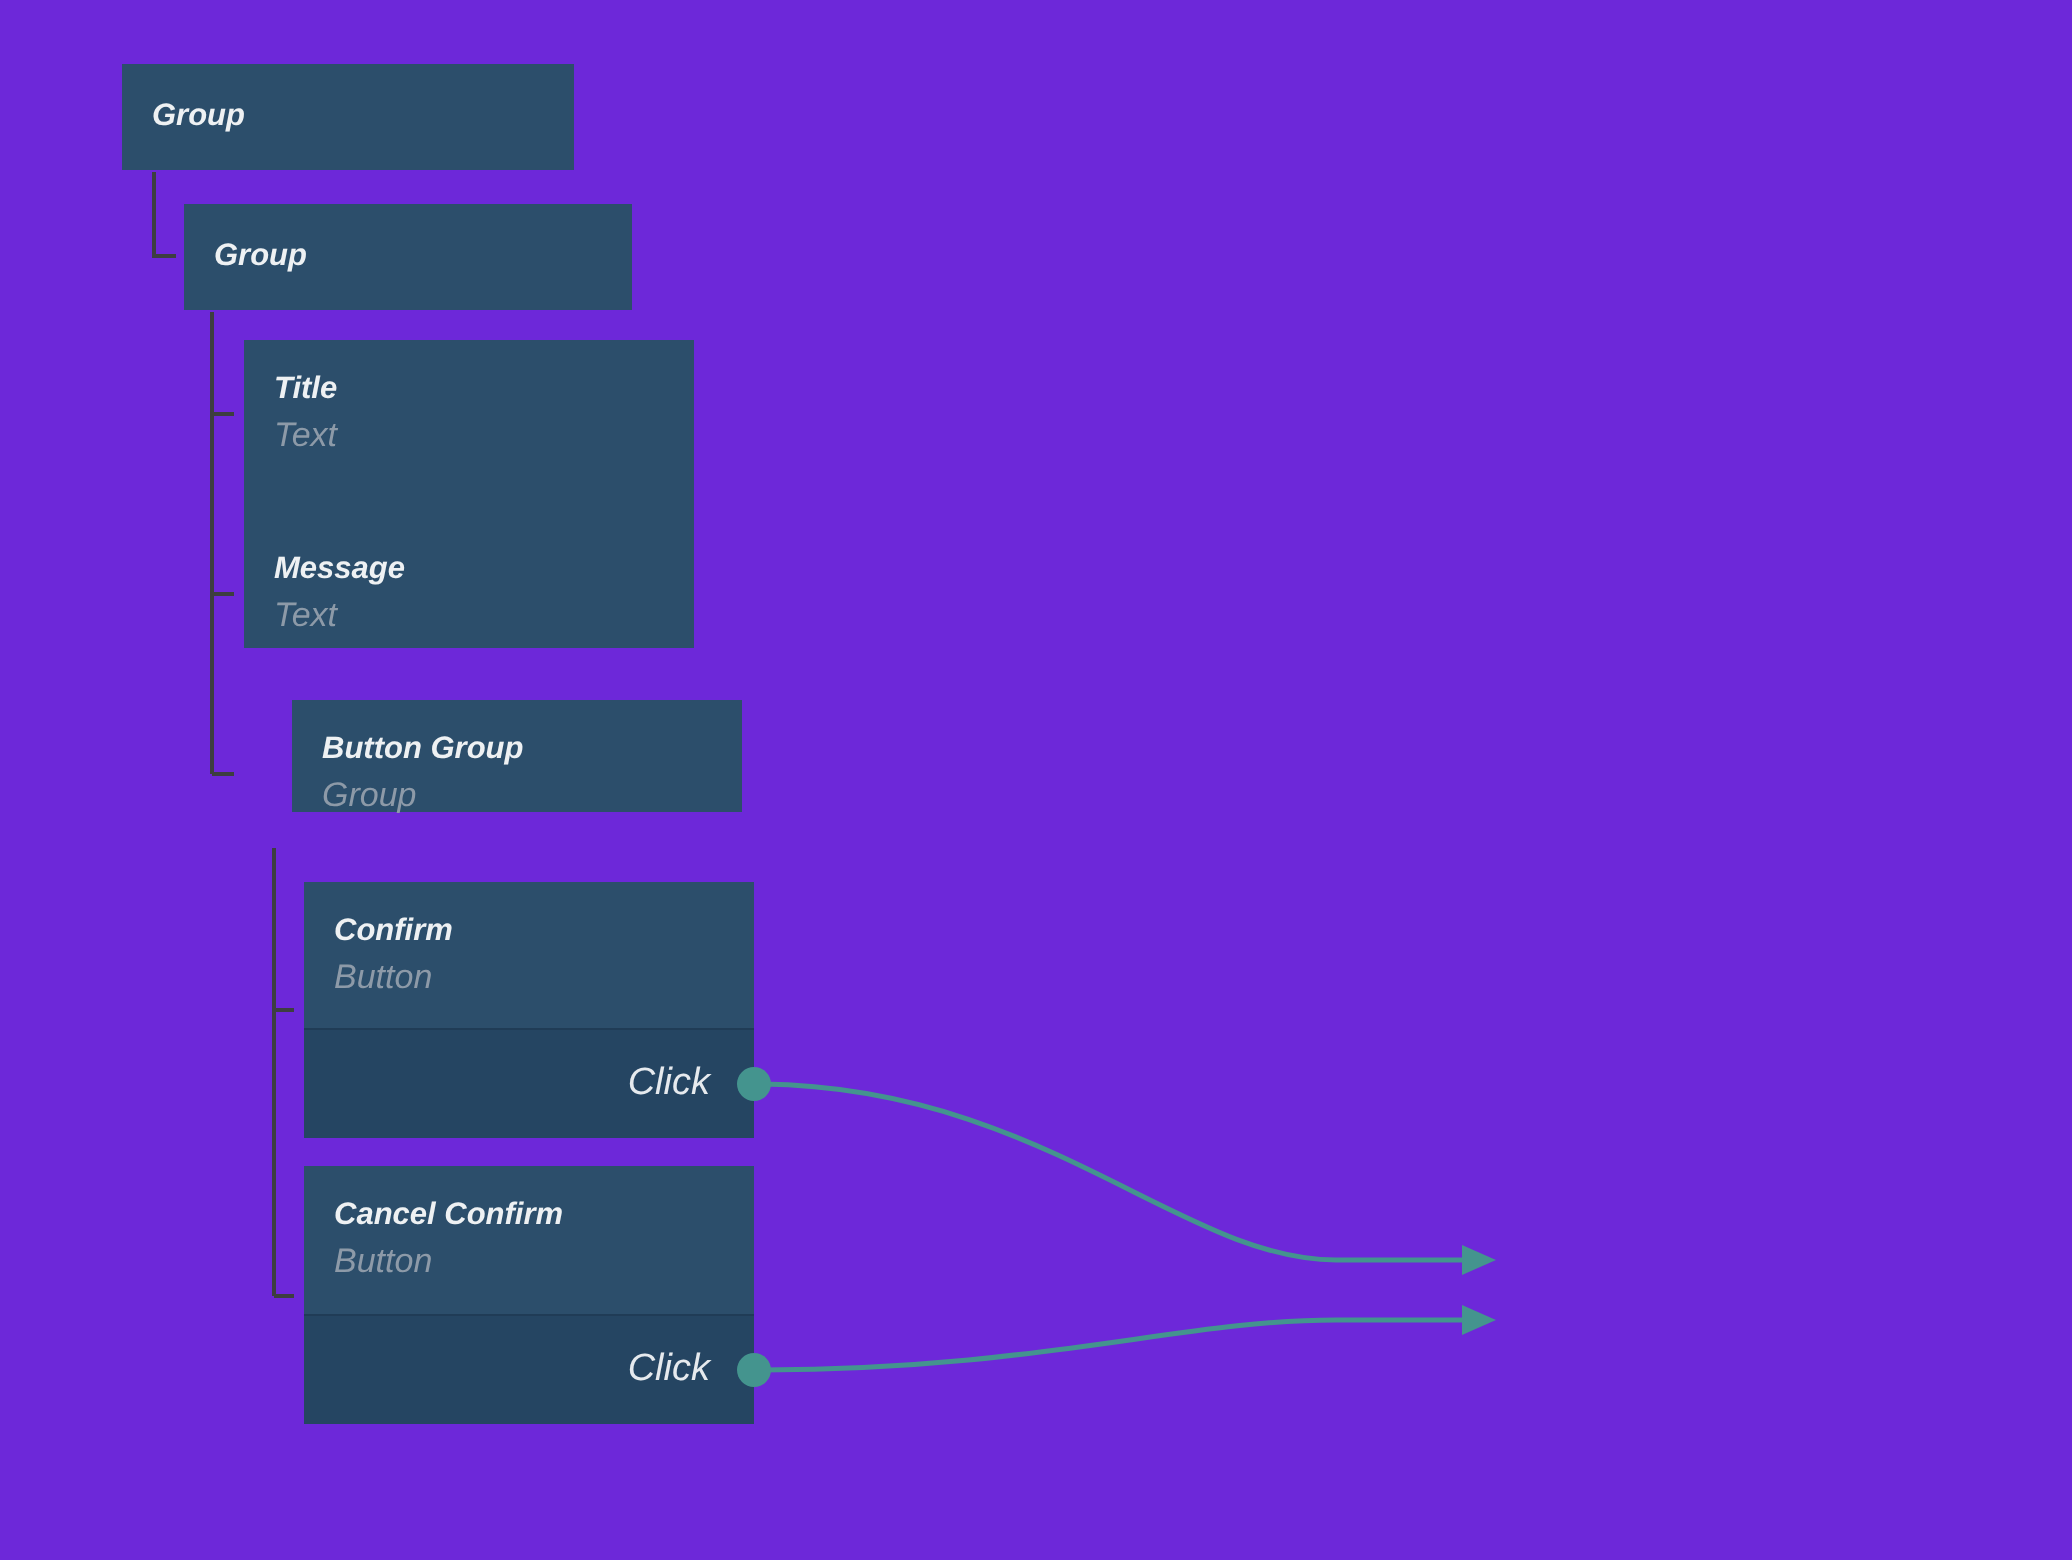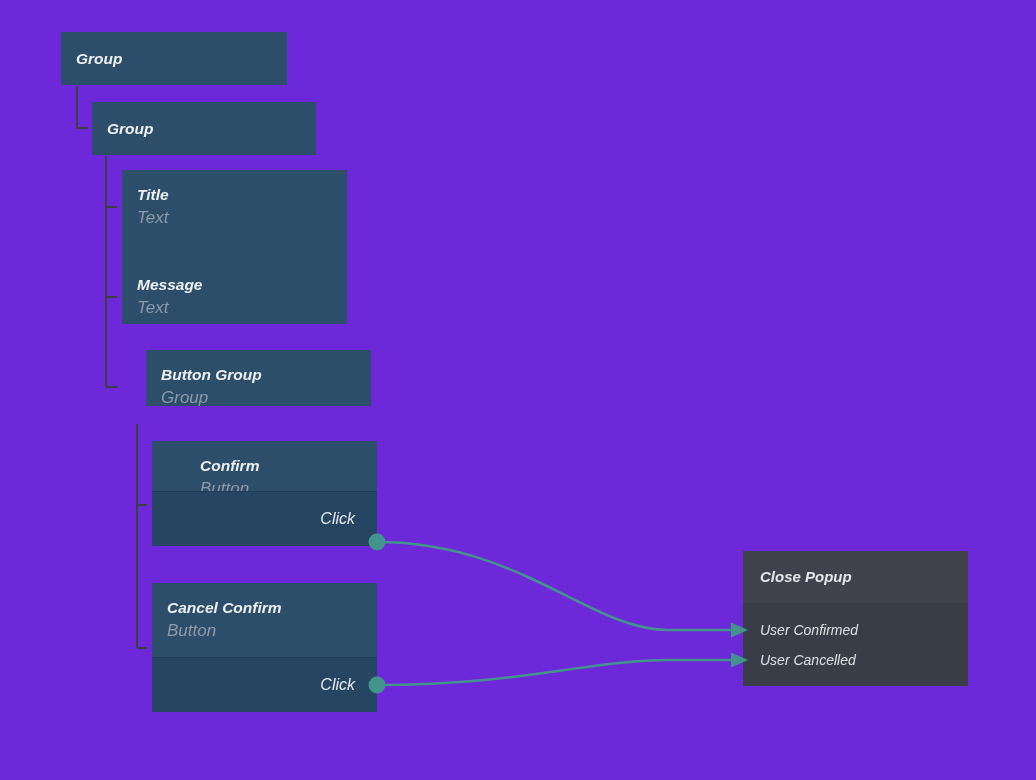--- a/index.html
+++ b/index.html
@@ -45,21 +45,21 @@
   .event-row{
     position:absolute;
     left:0;right:0;bottom:0;
     height:55px;
     background:#254562;
     border-top:1px solid rgba(0,0,0,0.12);
   }
   .event-label{
     position:absolute;
     right:22px;top:50%;transform:translateY(-50%);
-    font-size:16px;
+    font-size:19px;
     color:#e6eaee;
     font-weight:400;
   }
 
   
   .enode{
     position:absolute;
     z-index:1;
     background:#393d47;
   }
@@ -111,47 +111,40 @@
   <div class="hnode typed" style="left:122px;top:260px;width:225px;height:64px;">
     <div class="hlabel">Message</div>
     <div class="hsub">Text</div>
   </div>
 
   <div class="hnode typed" style="left:122px;top:350px;width:225px;height:56px;margin-left:24px;">
     <div class="hlabel">Button Group</div>
     <div class="hsub">Group</div>
   </div>
 
-  <div class="hnode typed" style="left:152px;top:441px;width:225px;height:105px;padding-left:33px;">
+  <div class="hnode typed" style="left:152px;top:441px;width:225px;height:128px;">
     <div class="nhead" style="height:73px;">
       <div class="hlabel">Confirm</div>
       <div class="hsub">Button</div>
     </div>
     <div class="event-row">
       <span class="event-label">Click</span>
     </div>
   </div>
 
   <div class="hnode typed" style="left:152px;top:583px;width:225px;height:129px;">
     <div class="nhead" style="height:74px;">
       <div class="hlabel">Cancel Confirm</div>
       <div class="hsub">Button</div>
     </div>
     <div class="event-row">
       <span class="event-label">Click</span>
     </div>
   </div>
 
-  <div class="enode" style="left:743px;top:551px;width:225px;height:135px;">
-    <div class="ehead">Close Popup</div>
-    <div class="ebody">
-      <div class="erow">User Confirmed</div>
-      <div class="erow">User Cancelled</div>
-    </div>
-  </div>
 
   <svg class="layer wire-layer">
     <g stroke="#44948e" stroke-width="2.5" fill="none">
       <path d="M 377 542 C 520 542 590 630 668 630 L 732 630"></path>
       <path d="M 377 685 C 520 685 590 660 668 660 L 732 660"></path>
     </g>
     <g fill="#44948e" stroke="none">
       <circle cx="377" cy="542" r="8.5"></circle>
       <circle cx="377" cy="685" r="8.5"></circle>
       <polygon points="731,622.5 731,637.5 748,630"></polygon>

